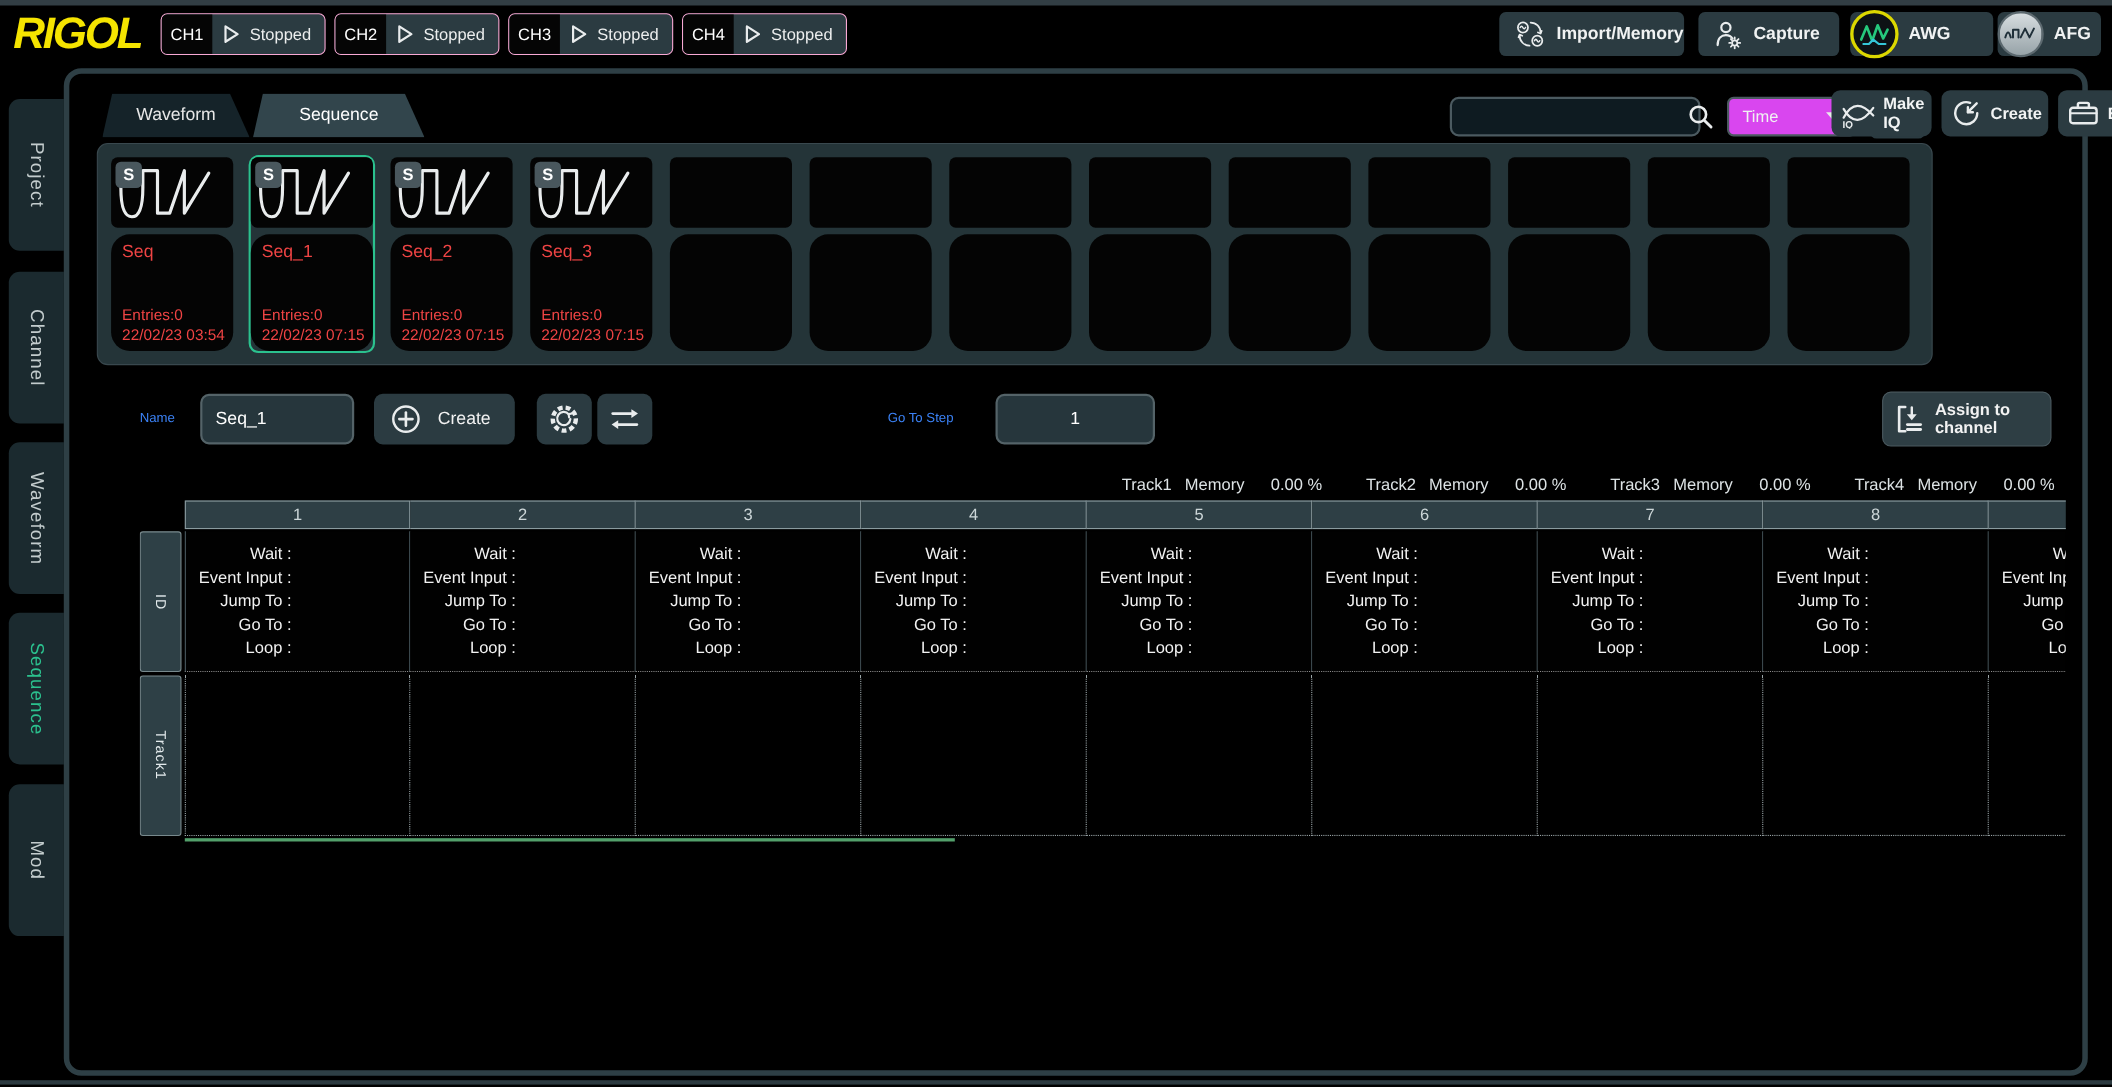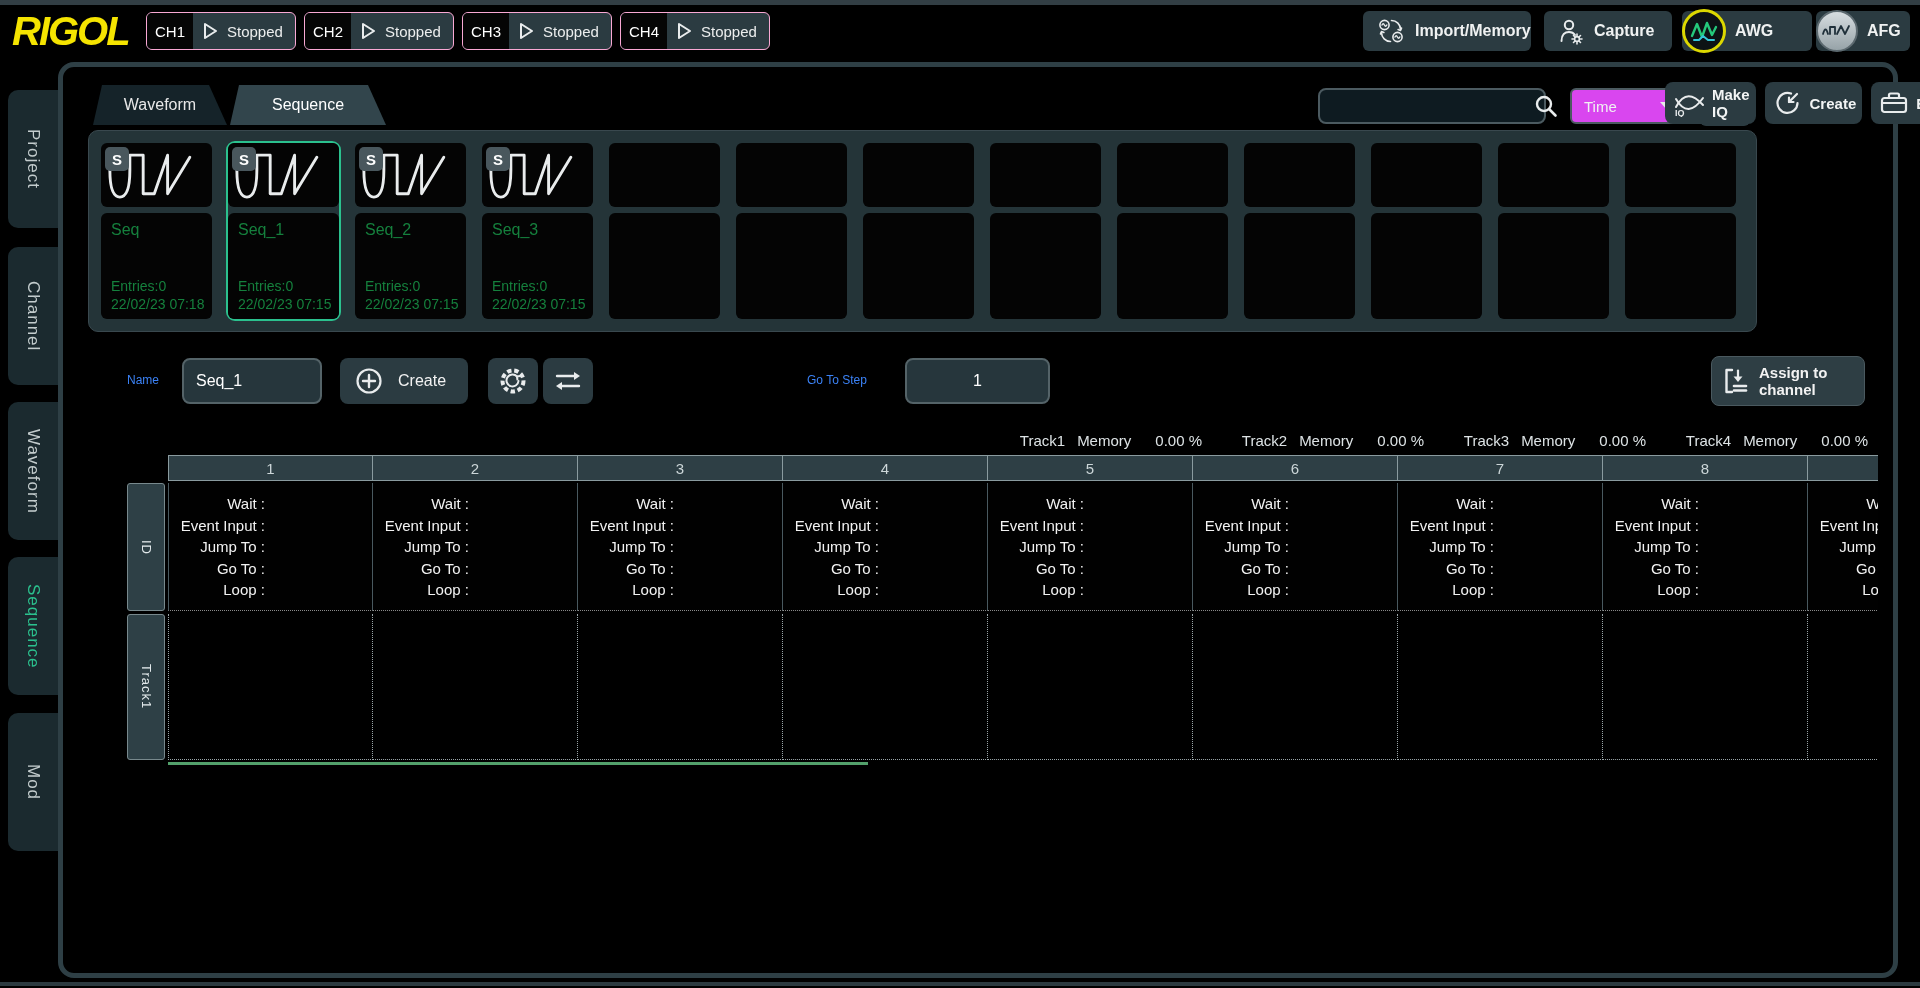--- a/index.html
+++ b/index.html
@@ -54,22 +54,22 @@
   
   .gallery{position:absolute;left:88px;top:130px;width:1669px;height:202px;background:#243438;
            border:1px solid #39484e;border-radius:10px;display:flex;gap:12px;padding:10px 10px;}
   .card{width:115px;flex:none;display:flex;flex-direction:column;gap:6px;border:2px solid transparent;
         border-radius:9px;}
   .card.selected{border-color:#2bc18e;}
   .thumb{height:64px;background:#040404;border-radius:6px;position:relative;}
   .thumb svg{position:absolute;left:0;top:0;width:100%;height:100%;}
   .badge{position:absolute;left:4px;top:4px;width:24px;height:24px;background:#49575d;border-radius:5px;
          color:#fff;font-size:15px;font-weight:bold;display:flex;align-items:center;justify-content:center;}
-  .label-box{flex:1;background:#040404;border-radius:6px;padding:8px 10px 7px;display:flex;
-             flex-direction:column;color:#15803d;}
+  .label-box{flex:1;background:#040404;border-radius:17px;padding:8px 10px 7px;display:flex;
+             flex-direction:column;color:#ef4444;}
   .card-name{font-size:16px;}
   .card-entries{margin-top:auto;font-size:14px;}
   .card-date{font-size:14px;margin-top:2px;white-space:nowrap;}
 
   
   .searchbox{position:absolute;left:1318px;top:88px;width:228px;height:36px;background:#0e1b21;
              border:2px solid #4b5a60;border-radius:8px;display:flex;align-items:center;padding:0 8px 0 10px;}
   .searchbox input{flex:1;background:transparent;border:none;outline:none;color:#fff;font-size:15px;
                    font-family:"Liberation Sans",sans-serif;}
   .time-dd{position:absolute;left:1570px;top:88px;width:118px;height:36px;background:#d946ef;
@@ -265,21 +265,21 @@
       <div class="card">
     <div class="thumb">
       <svg viewBox="0 0 100 58" preserveAspectRatio="none">
         <path class="stroke" style="stroke-width:2.6" d="M8,13 L8,25 C8,43 12,49 17,49 C22,49 26,43 26,25 L26,11 L38,11 L38,46 L48,46 L60,11 L60,46 L80,13"></path>
       </svg>
       <div class="badge">S</div>
     </div>
     <div class="label-box">
       <div class="card-name">Seq</div>
       <div class="card-entries">Entries:0</div>
-      <div class="card-date">22/02/23 07:18</div>
+      <div class="card-date">22/02/23 03:54</div>
     </div>
   </div>
       <div class="card selected">
     <div class="thumb">
       <svg viewBox="0 0 100 58" preserveAspectRatio="none">
         <path class="stroke" style="stroke-width:2.6" d="M8,13 L8,25 C8,43 12,49 17,49 C22,49 26,43 26,25 L26,11 L38,11 L38,46 L48,46 L60,11 L60,46 L80,13"></path>
       </svg>
       <div class="badge">S</div>
     </div>
     <div class="label-box">

